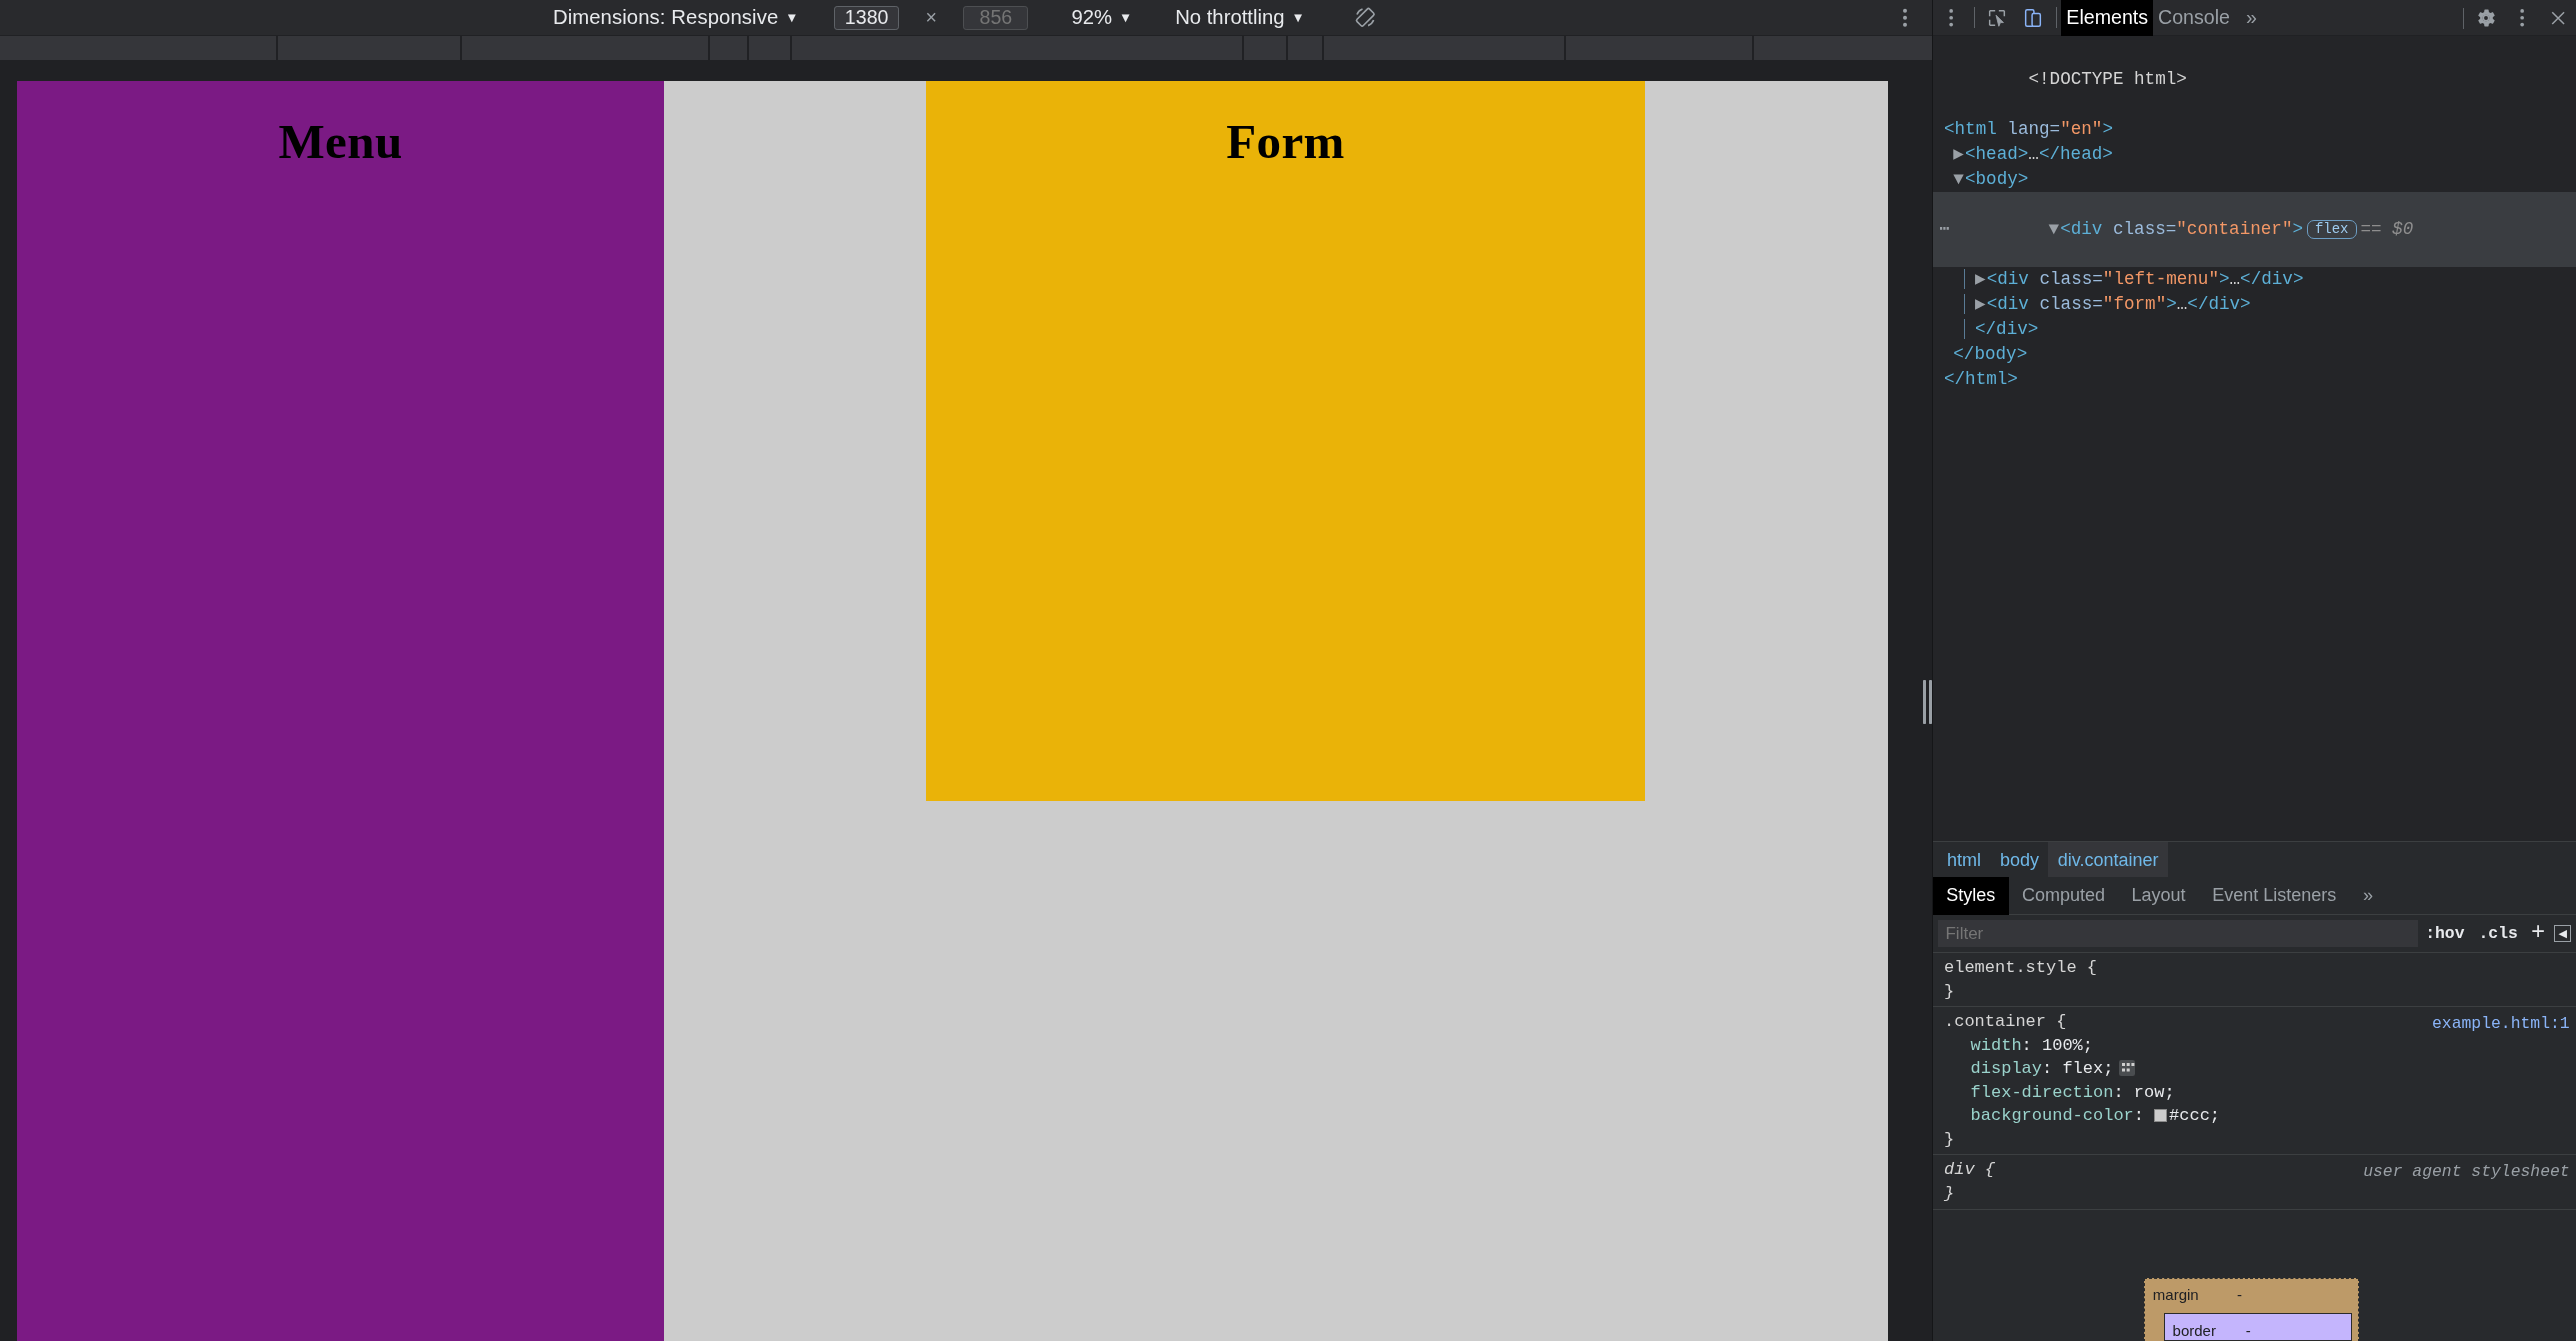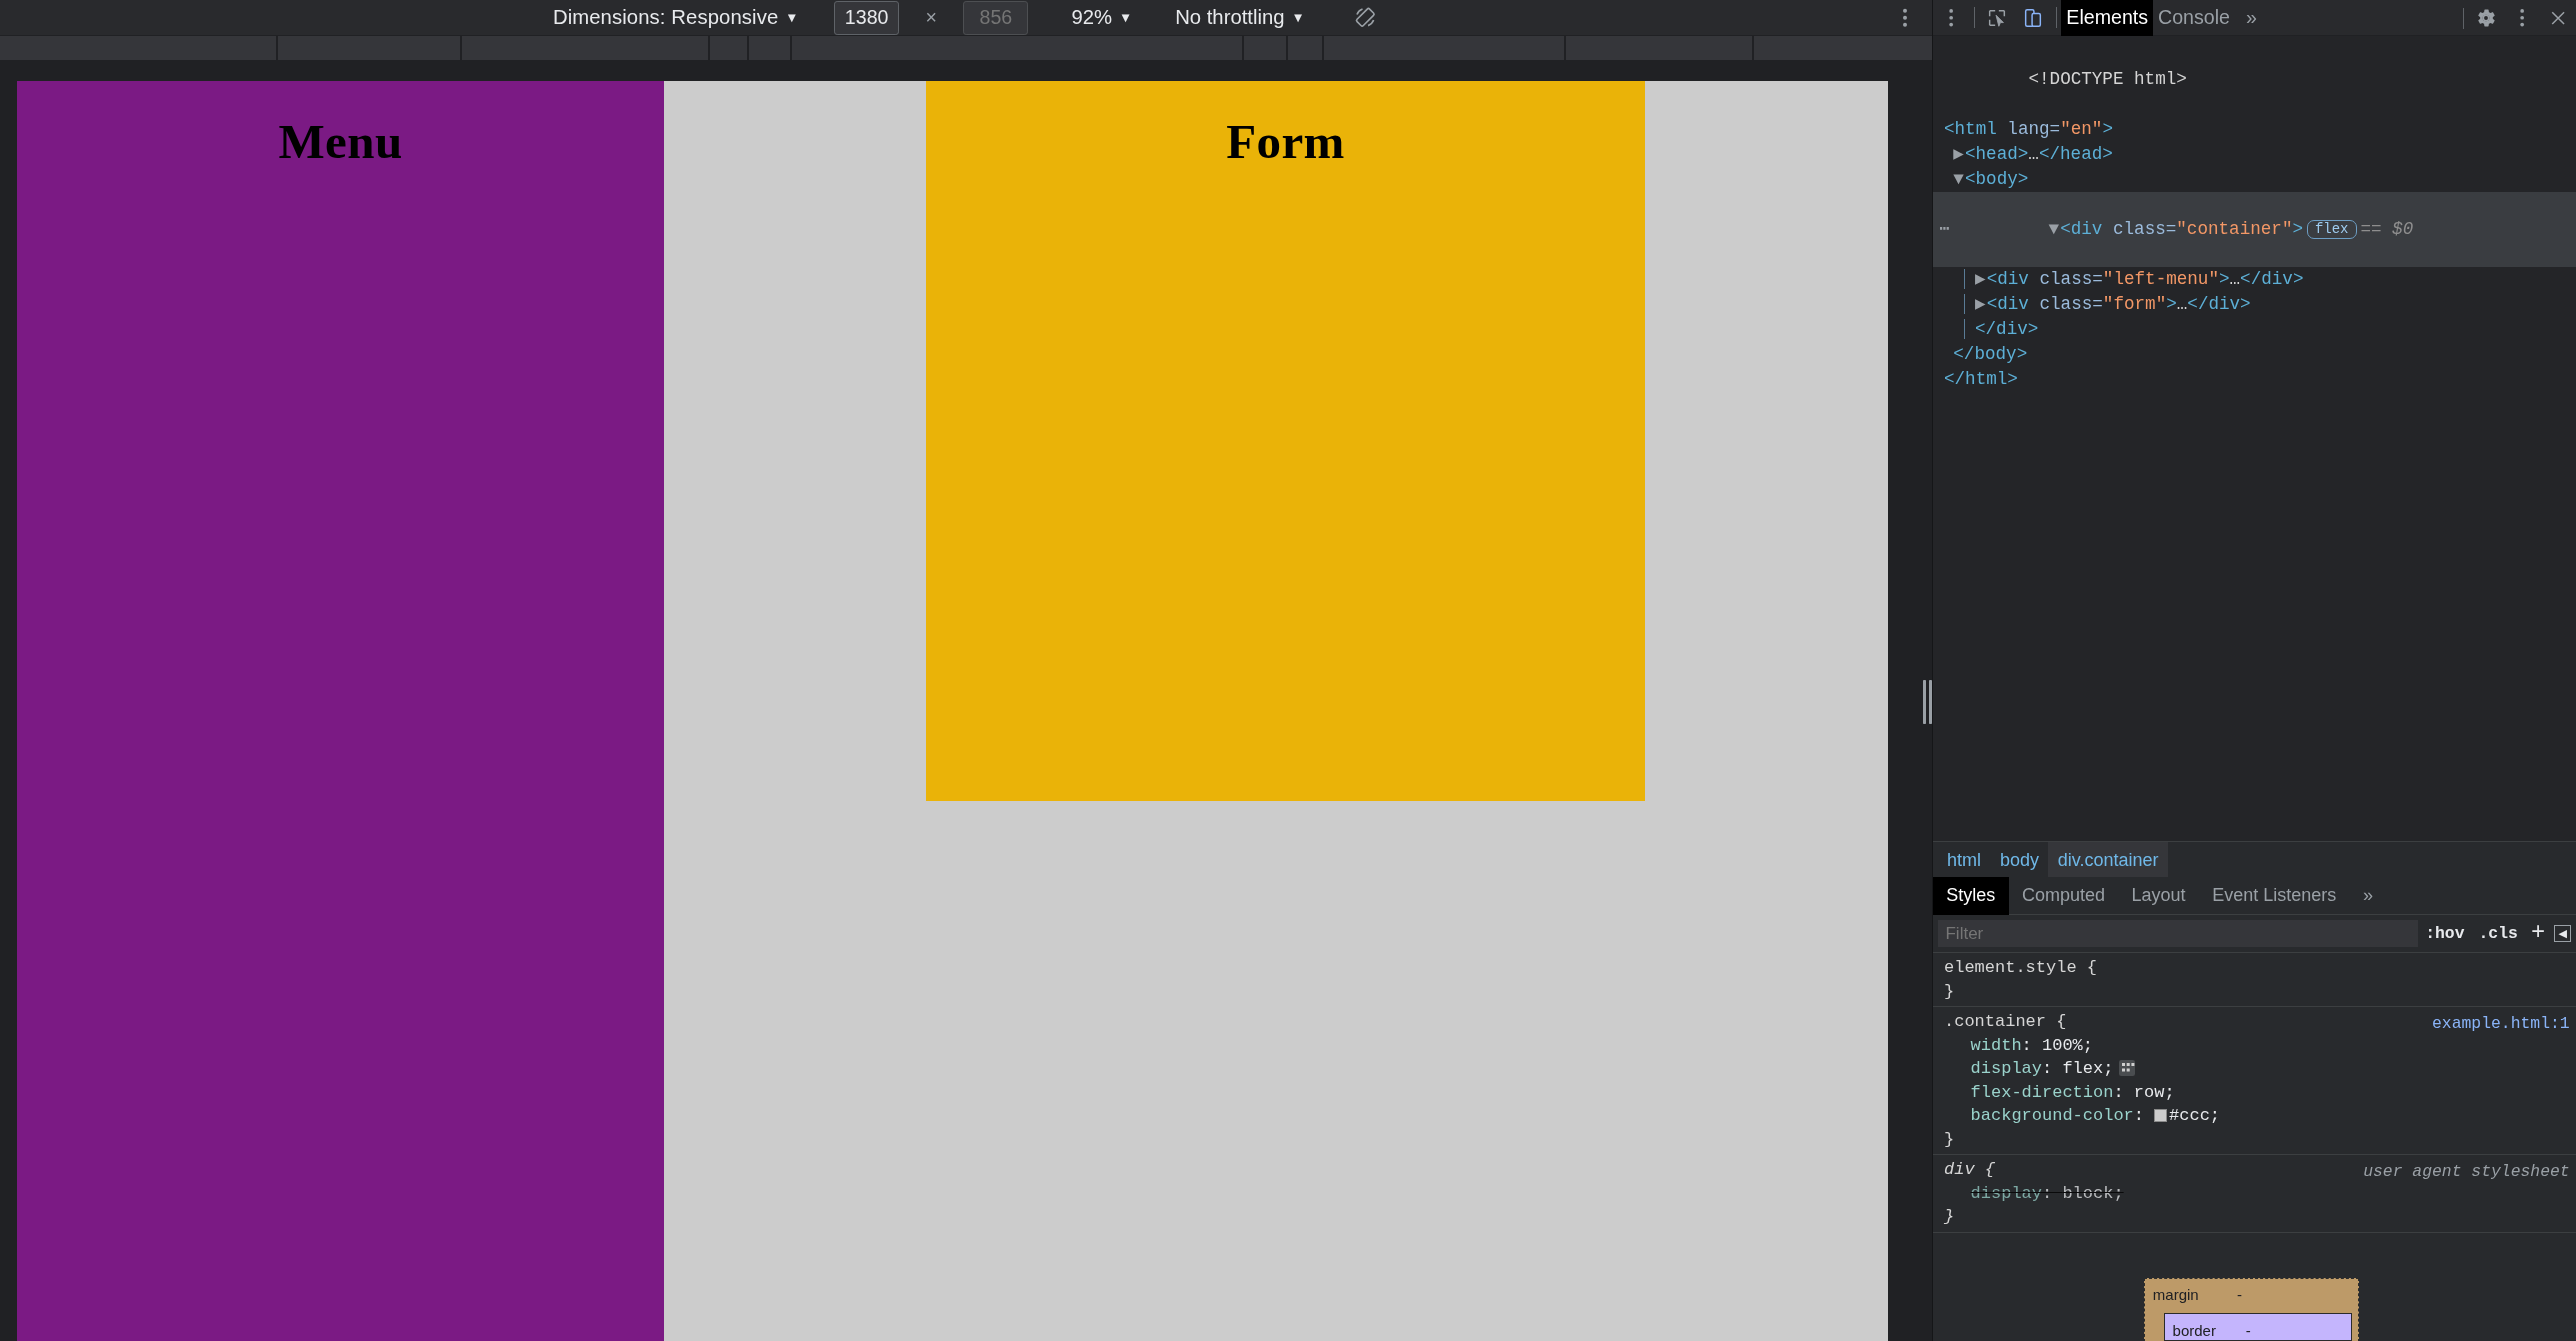--- a/index.html
+++ b/index.html
@@ -52,21 +52,21 @@
   }
   .caret {
     display: inline-block;
     color: #e8eaed;
     font-size: 13.3px;
     margin-left: 7px;
     position: relative;
     top: -1.6px;
   }
   .dt-input {
-    width: 65px; height: 34px;
+    width: 65px; height: 24px;
     margin-left: 17px;
     background: #35363a;
     border: 0.8px solid #5f6368;
     border-radius: 3.1px;
     color: #e8eaed;
     font-size: 19.6px;
     font-family: "Liberation Sans", sans-serif;
     text-align: center;
     outline: none;
   }
@@ -573,21 +573,20 @@
         <div class="decl"><span class="prop">flex-direction</span><span class="pval">: </span><span class="pval">row;</span></div>
 
         <div class="decl"><span class="prop">background-color</span><span class="pval">: </span><span class="swatch" style="background:#cccccc"></span><span class="pval">#ccc;</span></div>
 
         <div class="sel">}</div>
       </div>
 
       <div class="rule">
         <div class="origin ua">user agent stylesheet</div>
         <div class="sel ua">div {</div>
-        <div class="decl struck"><span class="prop">display</span><span class="pval">: </span><span class="pval">block;</span></div>
         <div class="sel ua">}</div>
       </div>
 
       <div class="boxmodel">
         <div class="bm-margin">
           <span class="bm-label">margin</span>
           <span class="bm-dash">-</span>
           <div class="bm-border">
             <span class="bm-label">border</span>
             <span class="bm-dash">-</span>

